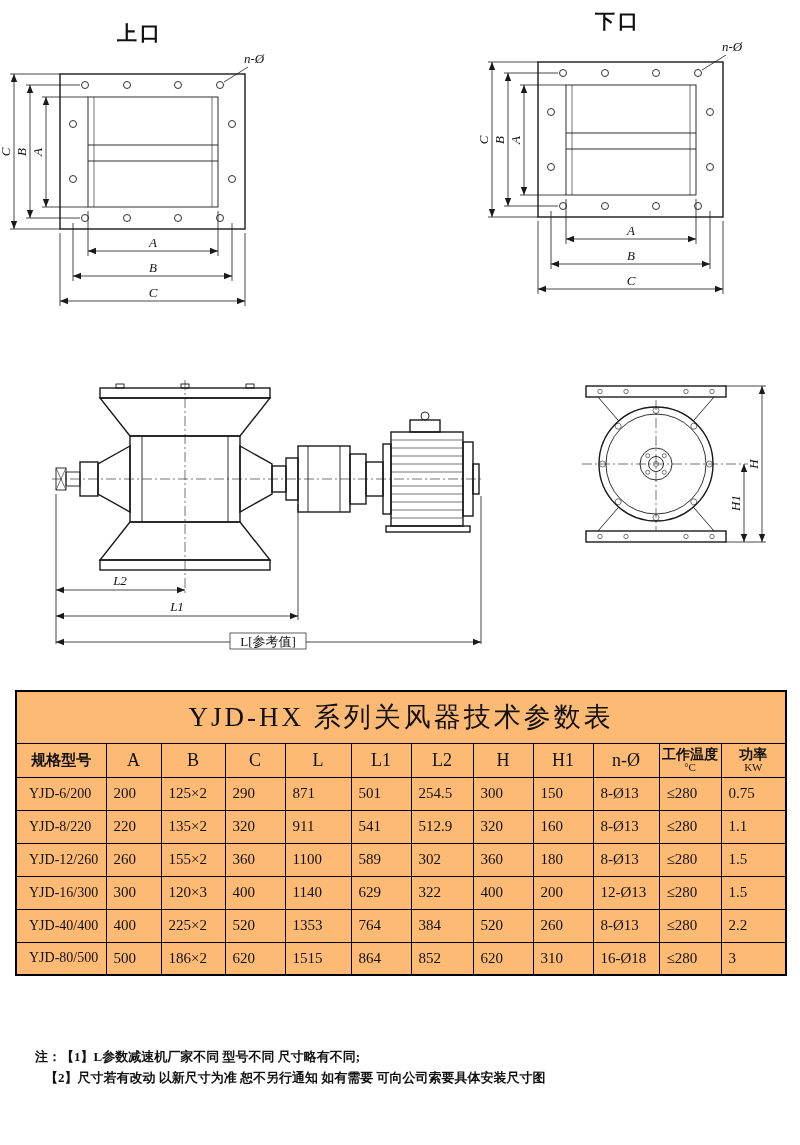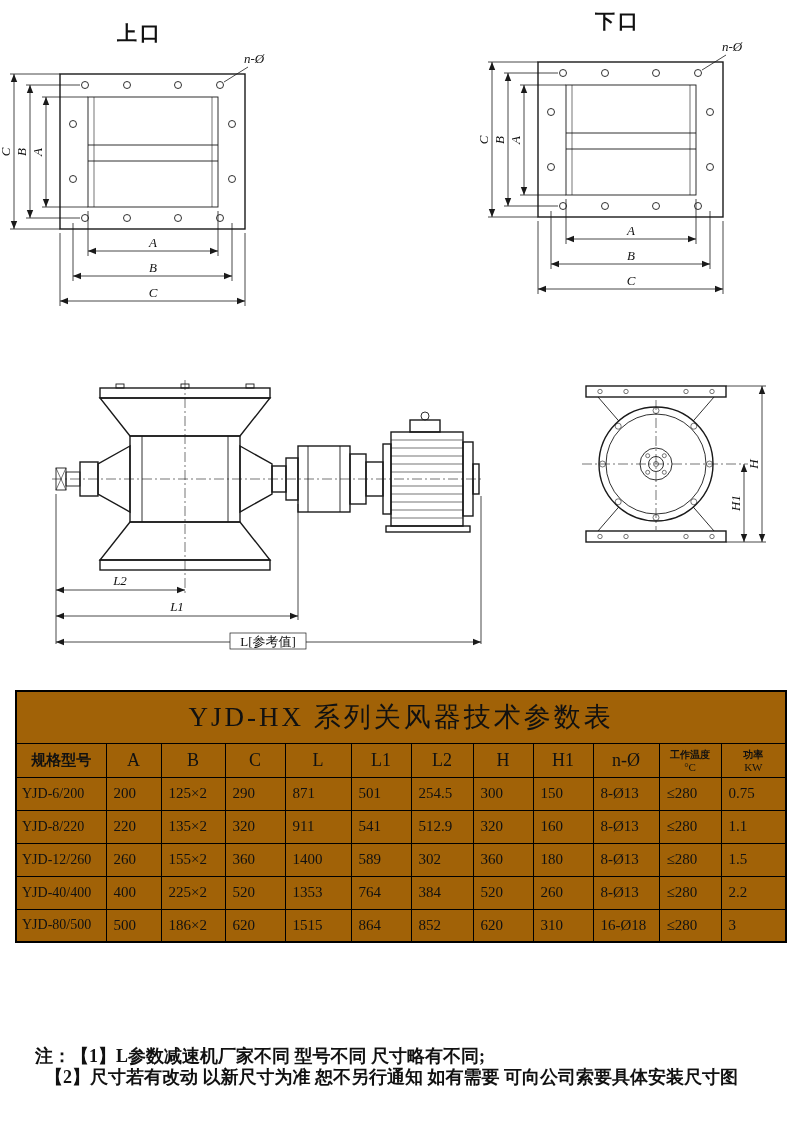--- a/index.html
+++ b/index.html
@@ -24,37 +24,37 @@
   .ol3 { fill:none; stroke:#1a1a1a; stroke-width:0.6; }
   .dim { fill:none; stroke:#1a1a1a; stroke-width:0.8; }
   .cl  { fill:none; stroke:#1a1a1a; stroke-width:0.6; stroke-dasharray:10 3 2 3; }
   text.dimtxt { font-family:"Liberation Serif","DejaVu Serif",serif; font-style:italic; font-size:13px; fill:#111; }
   text.dimtxt-cn { font-family:"Liberation Serif","DejaVu Serif",serif; font-size:13px; fill:#111; }
 
   
   .spec-table {
     position:absolute; left:15px; top:690px; width:770px;
     border-collapse:collapse; table-layout:fixed; border:2px solid #000;
-    background:#a16207;
+    background:#fdba74;
   }
   .spec-table th, .spec-table td { border:1px solid #000; overflow:hidden; white-space:nowrap; }
   .title-row th {
     height:52px; font-size:27px; font-weight:400; letter-spacing:3px; text-align:center;
   }
   .head-row th { height:34px; text-align:center; font-weight:400; font-size:18px; }
   .head-row th.model-h { font-size:15px; font-weight:700;margin-left:39px; }
-  .head-row th .h-main { font-size:10px; line-height:13px; font-weight:700; }
+  .head-row th .h-main { font-size:14px; line-height:13px; font-weight:700; }
   .head-row th .h-sub  { font-size:11px; line-height:12px; font-weight:400; }
   .spec-table td { height:33px; font-size:15px; text-align:left; padding-left:7px; }
-  .spec-table td.model { font-size:14px; padding-left:5px; }
+  .spec-table td.model { font-size:14px; padding-left:12px; }
 
   
   .notes {
     position:absolute; left:35px; top:1046px; width:740px;
-    font-size:18px; font-weight:700; line-height:21px;
+    font-size:13px; font-weight:700; line-height:21px;
     font-family:"Liberation Serif","DejaVu Serif",serif;
   }
   .note-line2 { margin-left:10px; }
 </style>
 </head>
 <body>
 
 <div class="sheet">
 
   <div class="drawing" style="left:0px; top:20px; width:280px;">
@@ -384,26 +384,40 @@
           <td>160</td>
           <td>8-Ø13</td>
           <td>≤280</td>
           <td>1.1</td>
         </tr>
         <tr>
           <td class="model">YJD-12/260</td>
           <td>260</td>
           <td>155×2</td>
           <td>360</td>
-          <td>1400</td>
+          <td>1100</td>
           <td>589</td>
           <td>302</td>
           <td>360</td>
           <td>180</td>
           <td>8-Ø13</td>
+          <td>≤280</td>
+          <td>1.5</td>
+        </tr>
+        <tr>
+          <td class="model">YJD-16/300</td>
+          <td>300</td>
+          <td>120×3</td>
+          <td>400</td>
+          <td>1140</td>
+          <td>629</td>
+          <td>322</td>
+          <td>400</td>
+          <td>200</td>
+          <td>12-Ø13</td>
           <td>≤280</td>
           <td>1.5</td>
         </tr>
         <tr>
           <td class="model">YJD-40/400</td>
           <td>400</td>
           <td>225×2</td>
           <td>520</td>
           <td>1353</td>
           <td>764</td>

